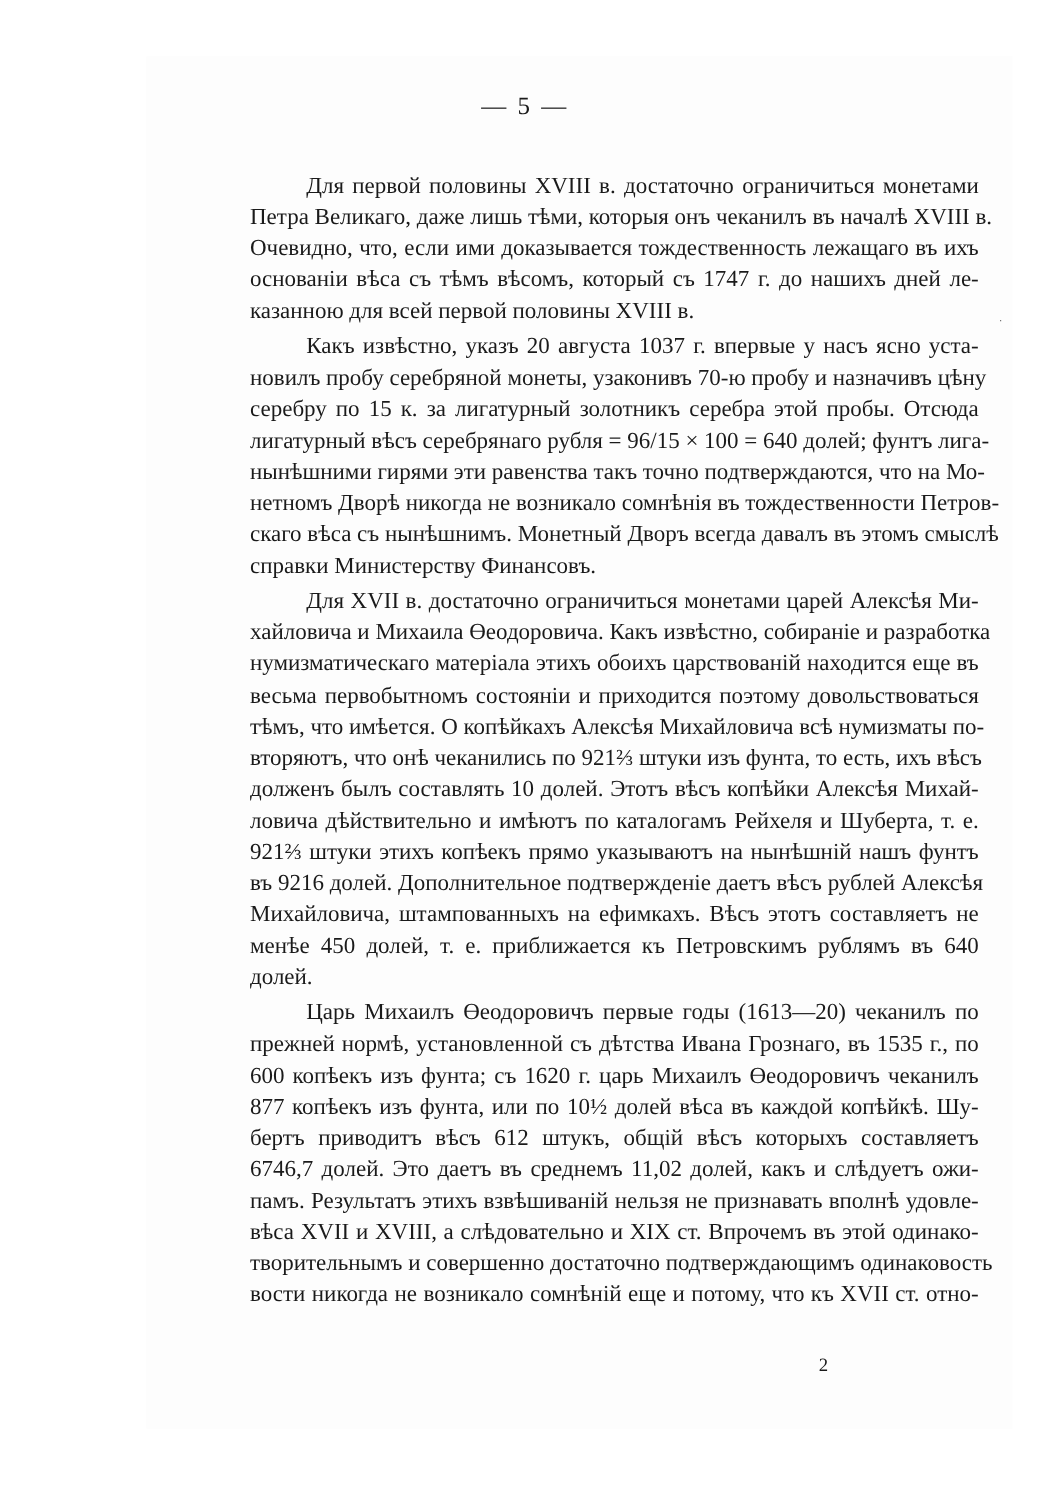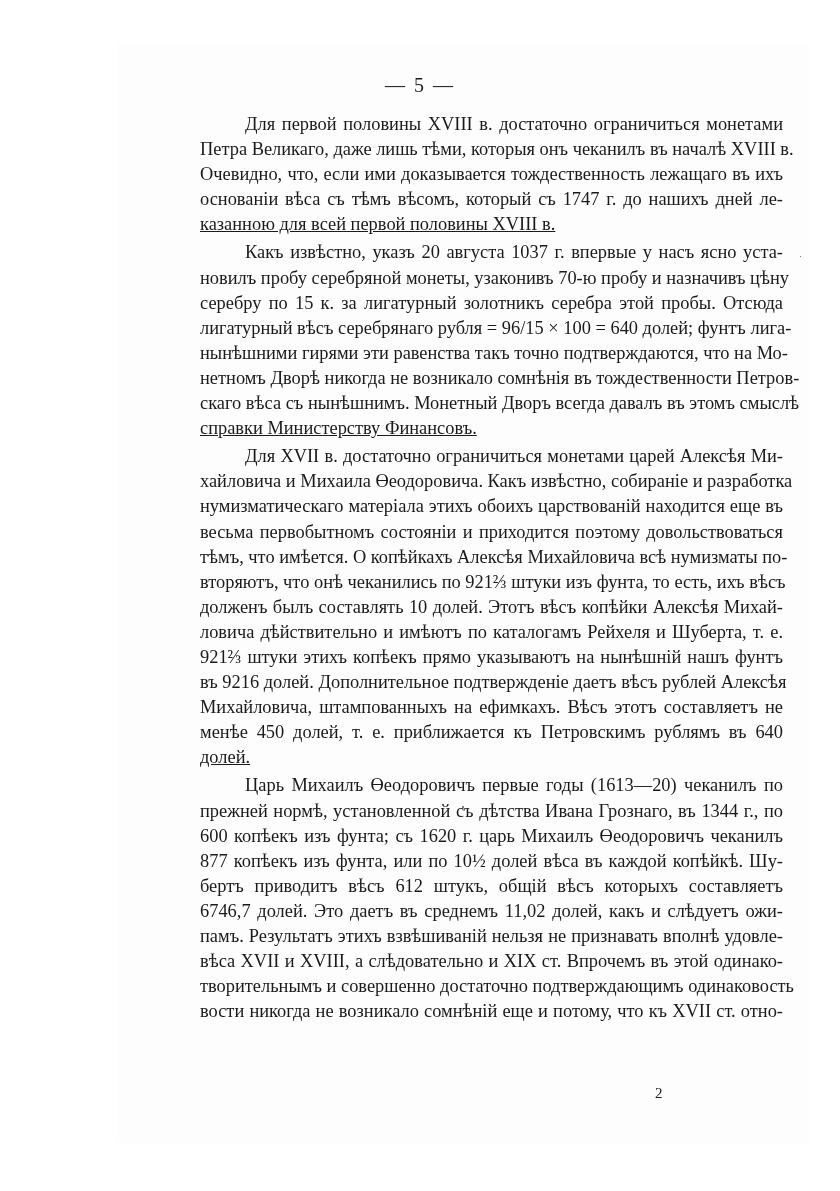--- a/index.html
+++ b/index.html
@@ -28,42 +28,41 @@
       left: 0;
       width: 840px;
       top: 74px;
       text-align: center;
       font-size: 20px;
       letter-spacing: 2px;
     }
     .text-block {
       position: absolute;
       left: 155px;
-      top: 112px;
+      top: 136px;
       width: 628px;
       font-size: 18.4px;
       line-height: 25.1px;
       text-align: justify;
       font-stretch: condensed;
     }
     .para {
       margin: 0 0 3px 0;
       text-indent: 45px;
       text-align: justify;
       text-align-last: left;
     }
     .line {
       display: block;
       text-align: justify;
       text-align-last: justify;
       white-space: nowrap;
     }
     .line.last {
       text-align-last: left;
-      text-decoration: underline;
     }
     .line.first {
       padding-left: 45px;
     }
     .signature-mark {
       position: absolute;
       left: 655px;
       top: 1085px;
       font-size: 15px;
     }
@@ -110,21 +109,21 @@
     <span class="line">долженъ былъ составлять 10 долей. Этотъ вѣсъ копѣйки Алексѣя Михай-</span>
     <span class="line">ловича дѣйствительно и имѣютъ по каталогамъ Рейхеля и Шуберта, т. е.</span>
     <span class="line">921⅔ штуки этихъ копѣекъ прямо указываютъ на нынѣшнiй нашъ фунтъ</span>
     <span class="line">въ 9216 долей. Дополнительное подтвержденiе даетъ вѣсъ рублей Алексѣя</span>
     <span class="line">Михайловича, штампованныхъ на ефимкахъ. Вѣсъ этотъ составляетъ не</span>
     <span class="line">менѣе 450 долей, т. е. приближается къ Петровскимъ рублямъ въ 640</span>
     <span class="line last">долей.</span>
   </div>
   <div class="para">
     <span class="line first">Царь Михаилъ Өеодоровичъ первые годы (1613—20) чеканилъ по</span>
-    <span class="line">прежней нормѣ, установленной съ дѣтства Ивана Грознаго, въ 1344 г., по</span>
+    <span class="line">прежней нормѣ, установленной съ дѣтства Ивана Грознаго, въ 1535 г., по</span>
     <span class="line">600 копѣекъ изъ фунта; съ 1620 г. царь Михаилъ Өеодоровичъ чеканилъ</span>
     <span class="line">877 копѣекъ изъ фунта, или по 10½ долей вѣса въ каждой копѣйкѣ. Шу-</span>
     <span class="line">бертъ приводитъ вѣсъ 612 штукъ, общiй вѣсъ которыхъ составляетъ</span>
     <span class="line">6746,7 долей. Это даетъ въ среднемъ 11,02 долей, какъ и слѣдуетъ ожи-</span>
     <span class="line">памъ. Результатъ этихъ взвѣшиванiй нельзя не признавать вполнѣ удовле-</span>
     <span class="line">вѣса XVII и XVIII, а слѣдовательно и XIX ст. Впрочемъ въ этой одинако-</span>
     <span class="line">творительнымъ и совершенно достаточно подтверждающимъ одинаковость</span>
     <span class="line">вости никогда не возникало сомнѣнiй еще и потому, что къ XVII ст. отно-</span>
   </div>
 </div>

